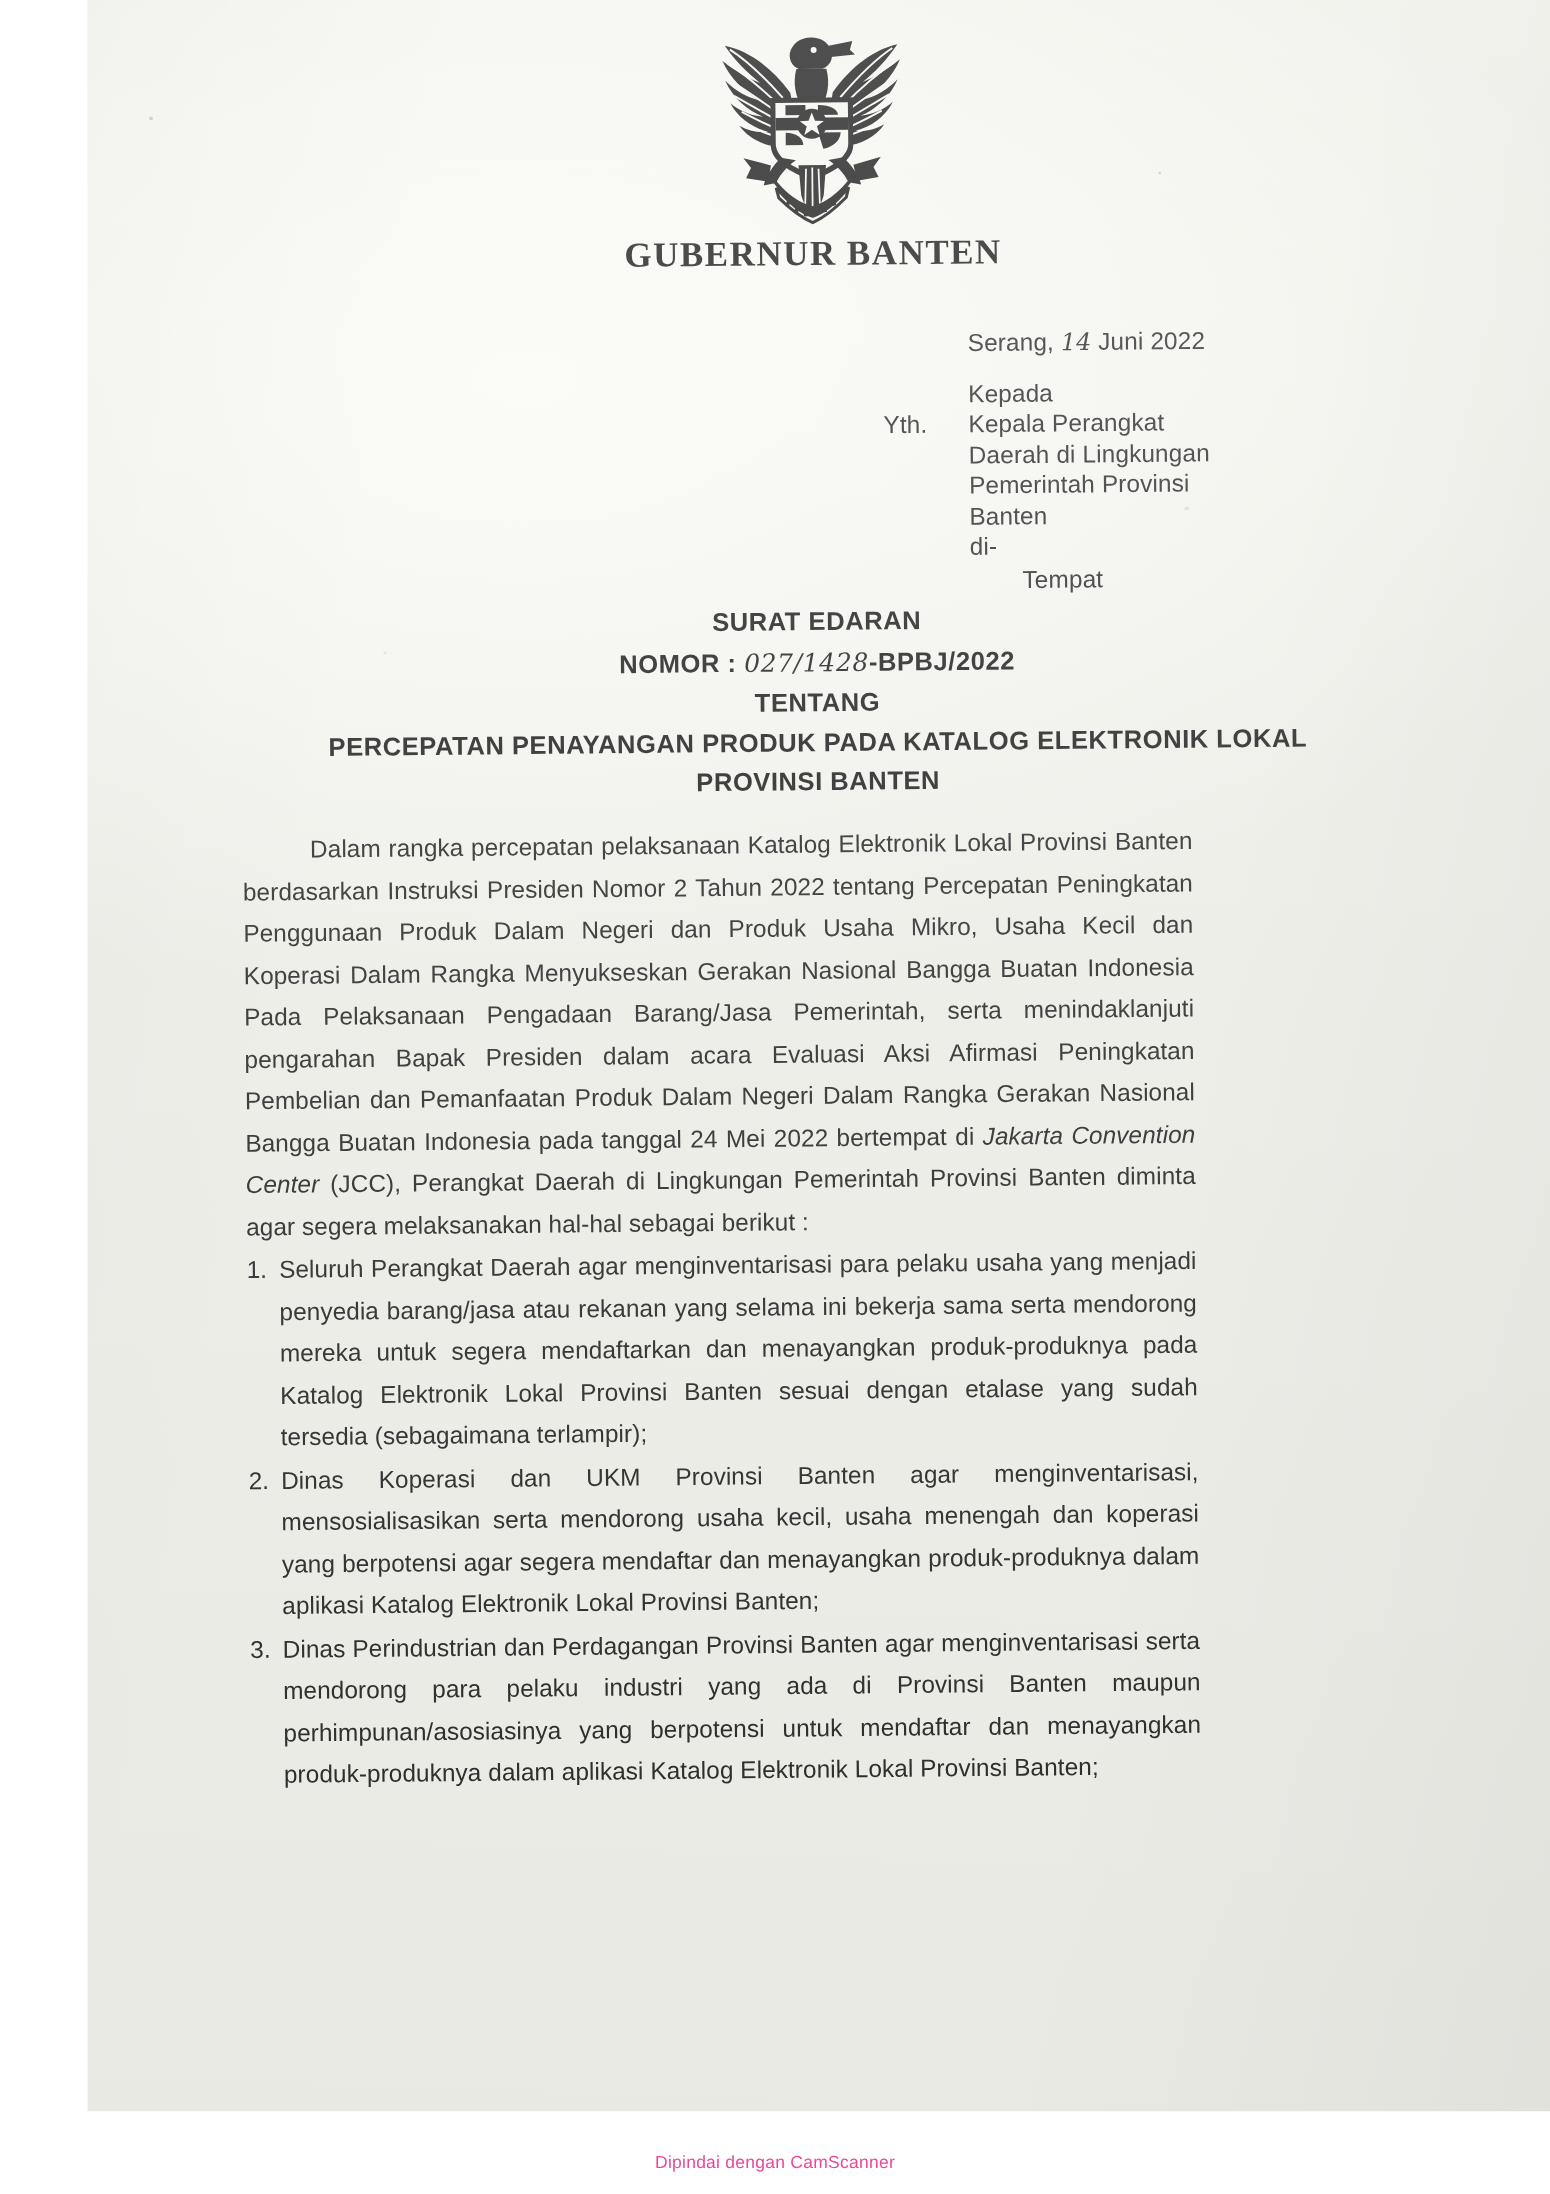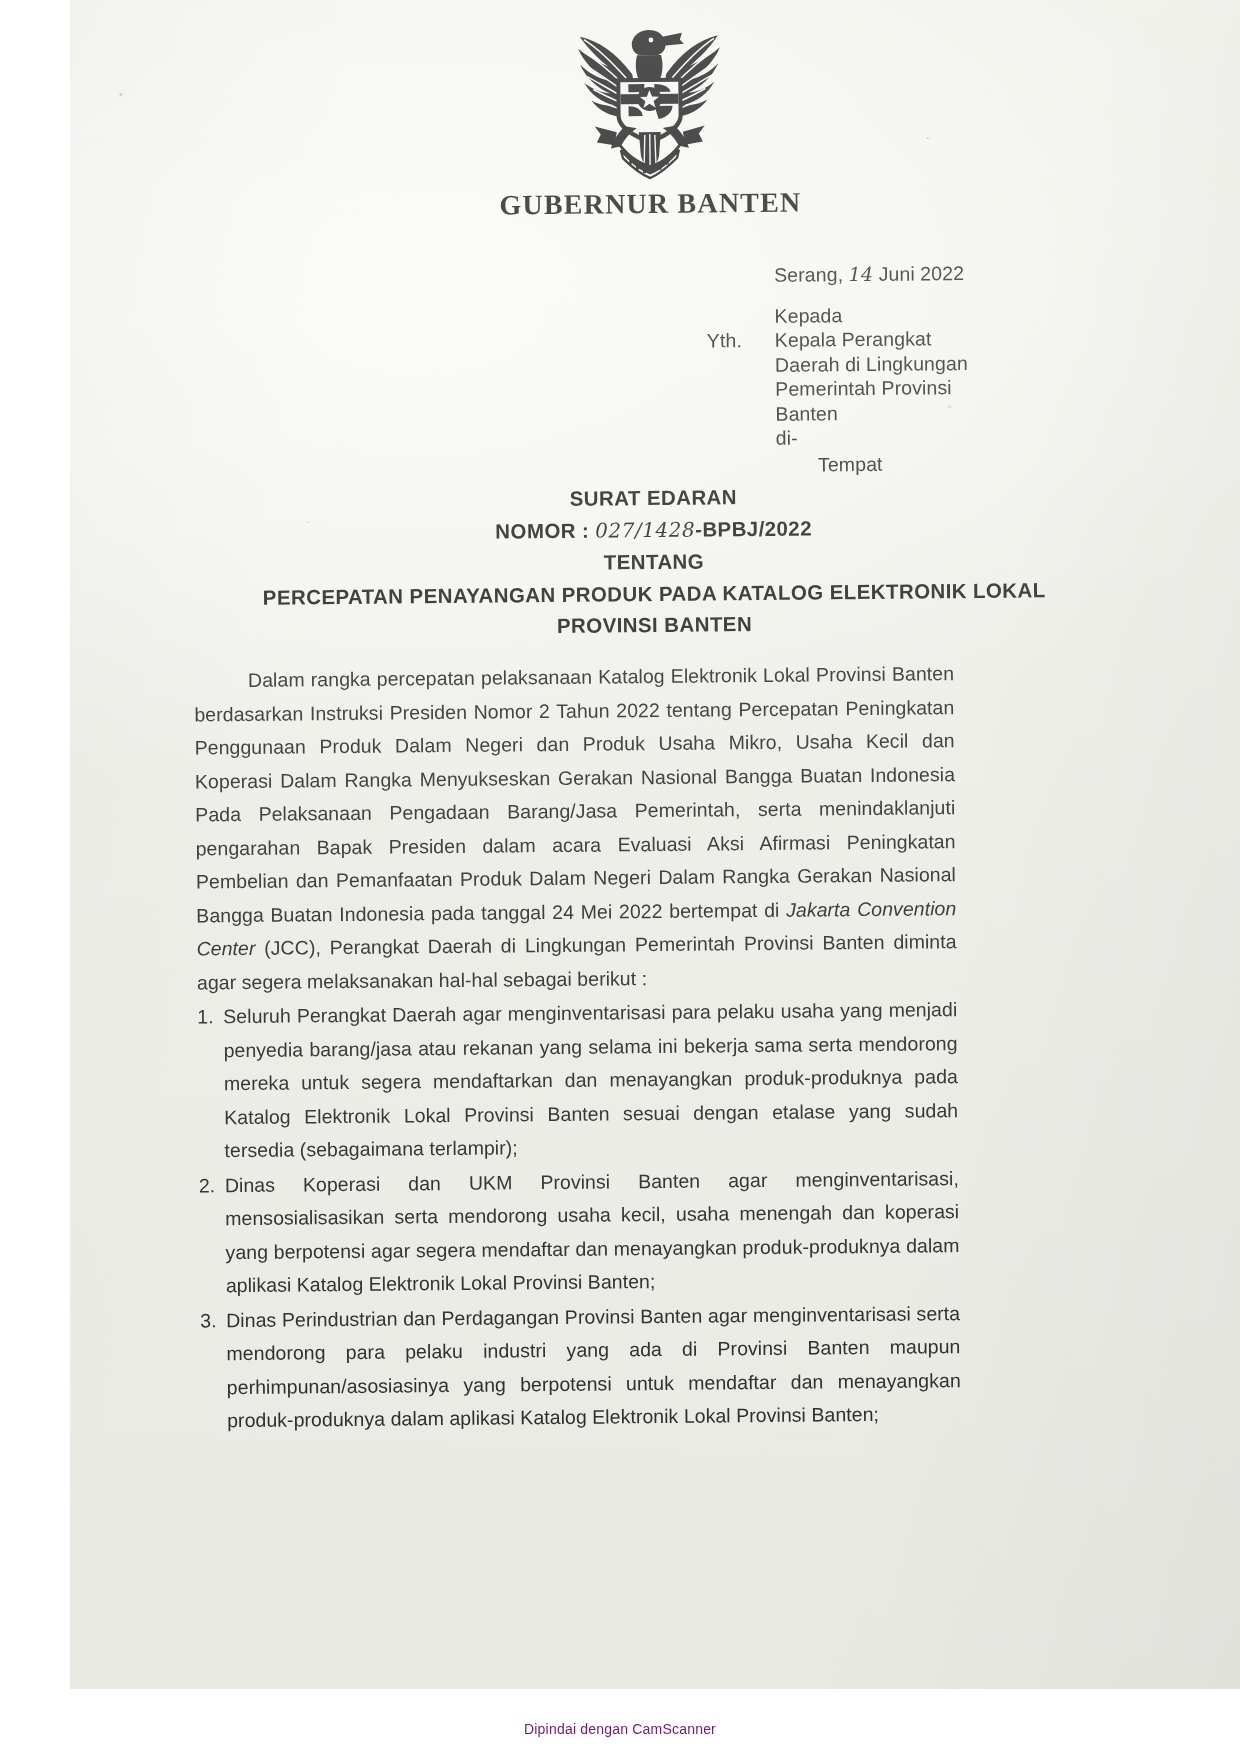--- a/index.html
+++ b/index.html
@@ -158,21 +158,21 @@
     top: 0;
   }
 
   
   .scan-footer {
     position: absolute;
     left: 0; right: 0;
     bottom: 18px;
     text-align: center;
     font-size: 14px;
-    color: #701a75;
+    color: #ec4899;
     letter-spacing: 0.2px;
   }
 
   
   .speck { position: absolute; border-radius: 50%; background: rgba(90,85,80,0.30); }
 </style>
 </head>
 <body>
 
 <div id="page-white-band"></div>

